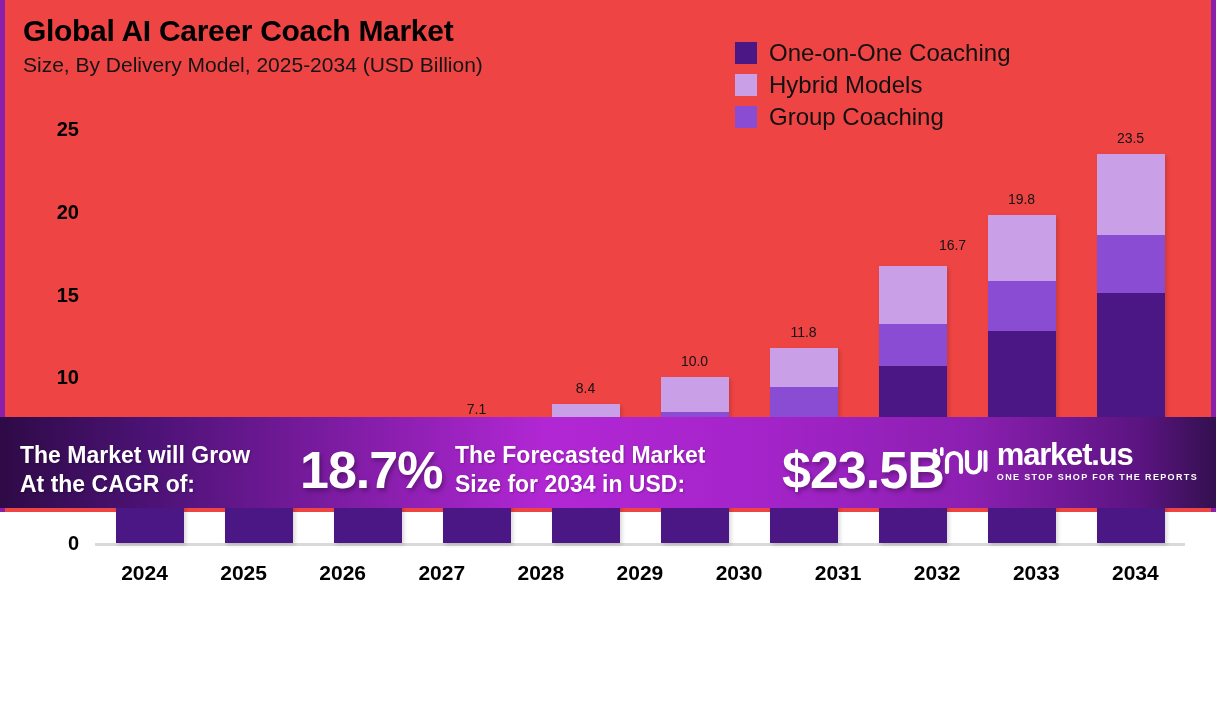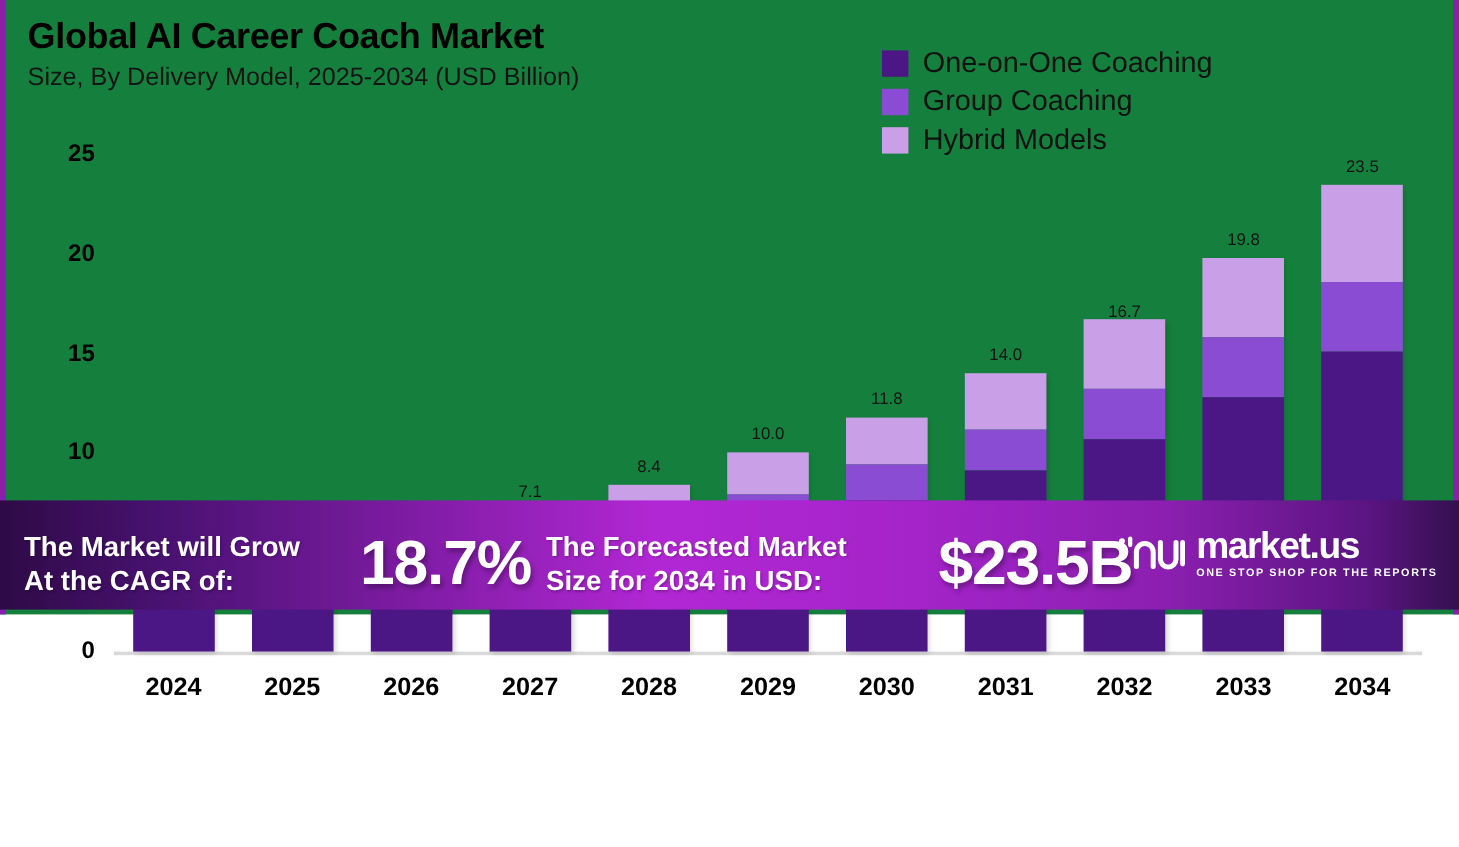--- a/index.html
+++ b/index.html
@@ -5,21 +5,21 @@
   * { box-sizing: border-box; margin: 0; padding: 0; }
   html, body {
     width: 1216px; height: 706px;
     font-family: "Liberation Sans", sans-serif;
     background: #ffffff;
     overflow: hidden;
   }
   #page {
     position: relative;
     width: 1216px; height: 512px;
-    background: #15803d;
+    background: #ef4444;
     border-left: 5px solid #8B1FA9;
     border-right: 5px solid #8B1FA9;
   }
 
   
   #header { position: absolute; left: 18px; top: 12px; }
   #chart-title {
     font-size: 30px; font-weight: 700; color: #000000;
     letter-spacing: -0.3px; line-height: 38px; white-space: nowrap;
   }
@@ -131,26 +131,26 @@
     <div id="chart-title">Global AI Career Coach Market</div>
     <div id="chart-subtitle">Size, By Delivery Model, 2025-2034 (USD Billion)</div>
   </div>
 
   <div id="legend">
     <div class="legend-row">
       <span class="legend-swatch" style="background:#4B1785"></span>
       <span class="legend-label">One-on-One Coaching</span>
     </div>
     <div class="legend-row">
+      <span class="legend-swatch" style="background:#C9A0E8"></span>
+      <span class="legend-label">Hybrid Models</span>
+    </div>
+    <div class="legend-row">
       <span class="legend-swatch" style="background:#8B4CD4"></span>
       <span class="legend-label">Group Coaching</span>
-    </div>
-    <div class="legend-row">
-      <span class="legend-swatch" style="background:#C9A0E8"></span>
-      <span class="legend-label">Hybrid Models</span>
     </div>
   </div>
 
   <div id="ytick-layer">
       <div class="ytick" style="top: 543px;">0</div>
       <div class="ytick" style="top: 460.2px;">5</div>
       <div class="ytick" style="top: 377.4px;">10</div>
       <div class="ytick" style="top: 294.6px;">15</div>
       <div class="ytick" style="top: 211.8px;">20</div>
       <div class="ytick" style="top: 129px;">25</div>
@@ -209,29 +209,21 @@
       </div>
       <div class="bar-col">
         <div class="bar-value" style="bottom: 203.408px;">11.8</div>
         <div class="bar-stack">
           <div class="seg" style="background: rgb(201, 160, 232); height: 39.744px;"></div>
           <div class="seg" style="background: rgb(139, 76, 212); height: 29.808px;"></div>
           <div class="seg" style="background: rgb(75, 23, 133); height: 125.856px;"></div>
         </div>
       </div>
       <div class="bar-col">
-        <div class="bar-value" style="bottom: 239.84px;">14.0</div>
-        <div class="bar-stack">
-          <div class="seg" style="background: rgb(201, 160, 232); height: 46.368px;"></div>
-          <div class="seg" style="background: rgb(139, 76, 212); height: 34.776px;"></div>
-          <div class="seg" style="background: rgb(75, 23, 133); height: 150.696px;"></div>
-        </div>
-      </div>
-      <div class="bar-col">
-        <div class="bar-value" style="bottom: 276px;">16.7</div>
+        <div class="bar-value" style="bottom: 290px; margin-left: 40px;">16.7</div>
         <div class="bar-stack">
           <div class="seg" style="background: rgb(201, 160, 232); height: 57.96px;"></div>
           <div class="seg" style="background: rgb(139, 76, 212); height: 41.4px;"></div>
           <div class="seg" style="background: rgb(75, 23, 133); height: 177.192px;"></div>
         </div>
       </div>
       <div class="bar-col">
         <div class="bar-value" style="bottom: 335.888px;">19.8</div>
         <div class="bar-stack">
           <div class="seg" style="background: rgb(201, 160, 232); height: 66.24px;"></div>

